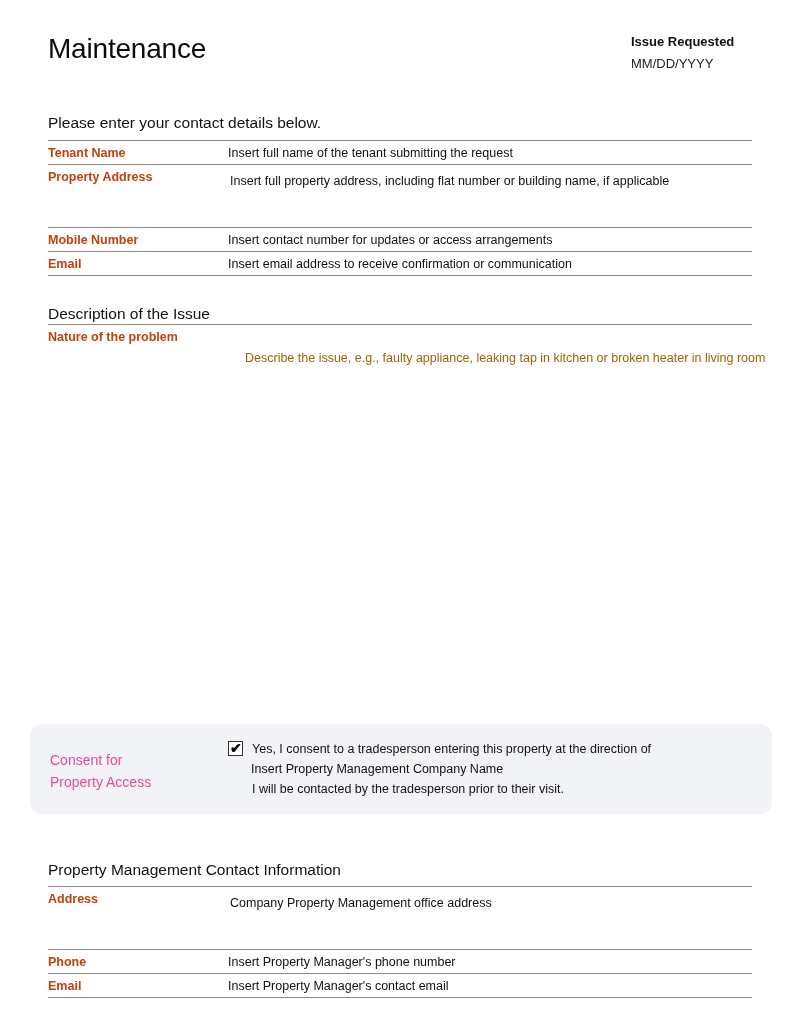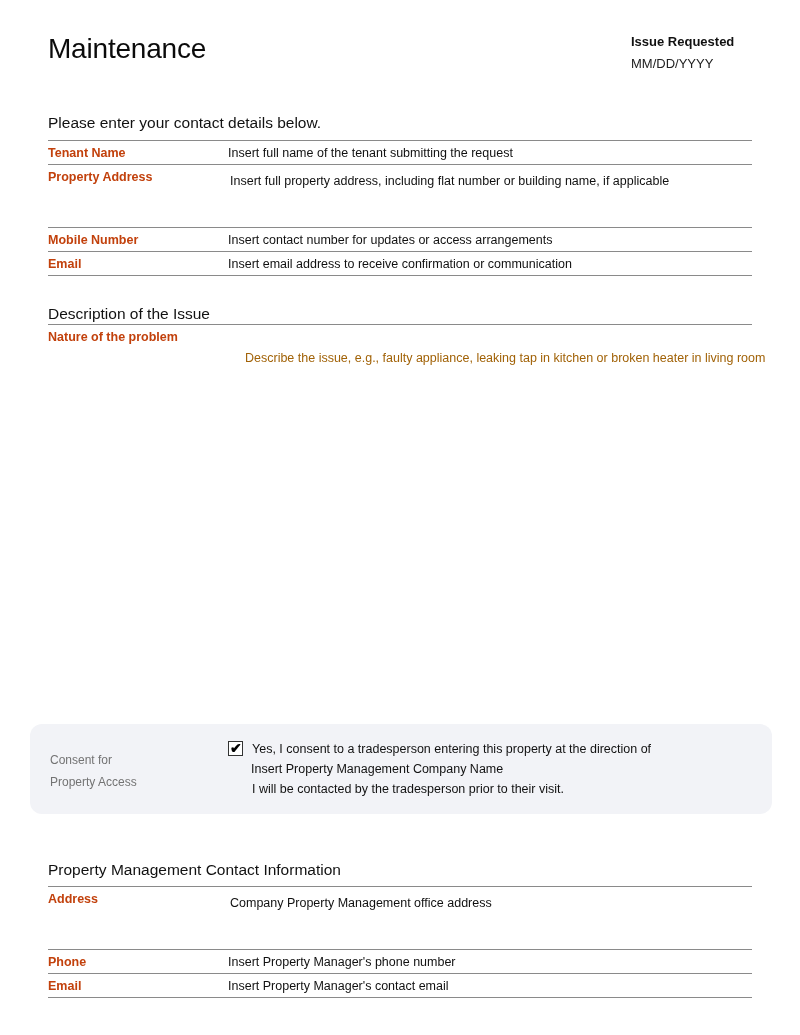--- a/index.html
+++ b/index.html
@@ -18,21 +18,21 @@
     .section-title { position: absolute; left: 48px; font-size: 15.5px; color: #111; }
 
     .rule { position: absolute; left: 48px; width: 704px; height: 1px; background: #8a8a8a; }
 
     .field-label { position: absolute; left: 48px; font-size: 12.5px; font-weight: bold; color: #c2410c; }
     .field-value { position: absolute; font-size: 12.5px; color: #111; }
 
     .desc-value { position: absolute; left: 245px; top: 336px; width: 525px; font-size: 12.5px; line-height: 21px; color: #a16207; margin-top: 12px; }
 
     .consent-box { position: absolute; left: 30px; top: 724px; width: 742px; height: 90px; background: #f2f3f7; border-radius: 12px; }
-    .consent-label { position: absolute; left: 50px; top: 749px; font-size: 12px; line-height: 22px; color: #737373; }
+    .consent-label { position: absolute; left: 50px; top: 749px; font-size: 14px; line-height: 22px; color: #ec4899; }
     .consent-label span { display: block; }
     .checkbox { position: absolute; left: 228px; top: 741px; width: 15px; height: 15px; border: 1px solid #333; background: #fff; }
     .checkbox .mark { position: absolute; left: 1px; top: -3px; font-size: 14px; font-weight: bold; color: #000; line-height: 18px; }
     .consent-line { position: absolute; font-size: 12.5px; color: #111; }
   </style>
 </head>
 <body>
 
 <h1 class="title">
   <span>Maintenance</span>

